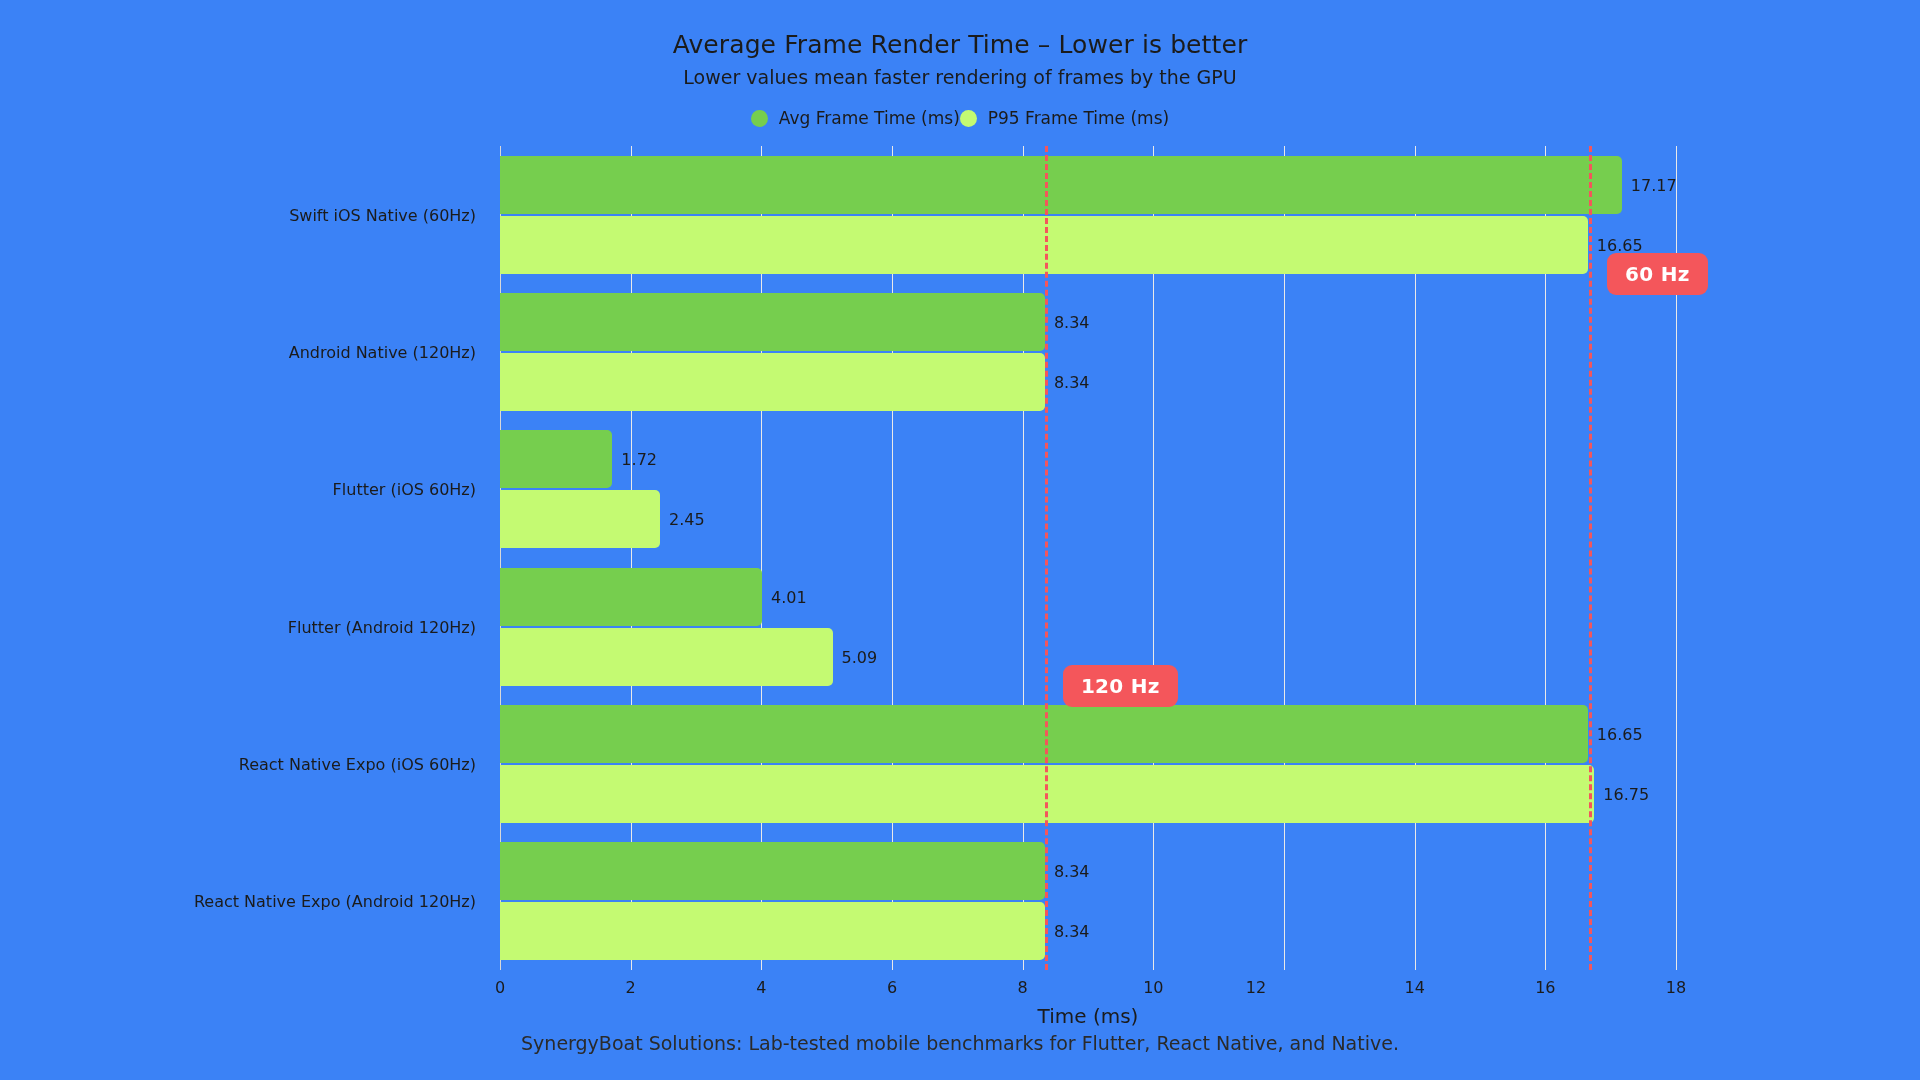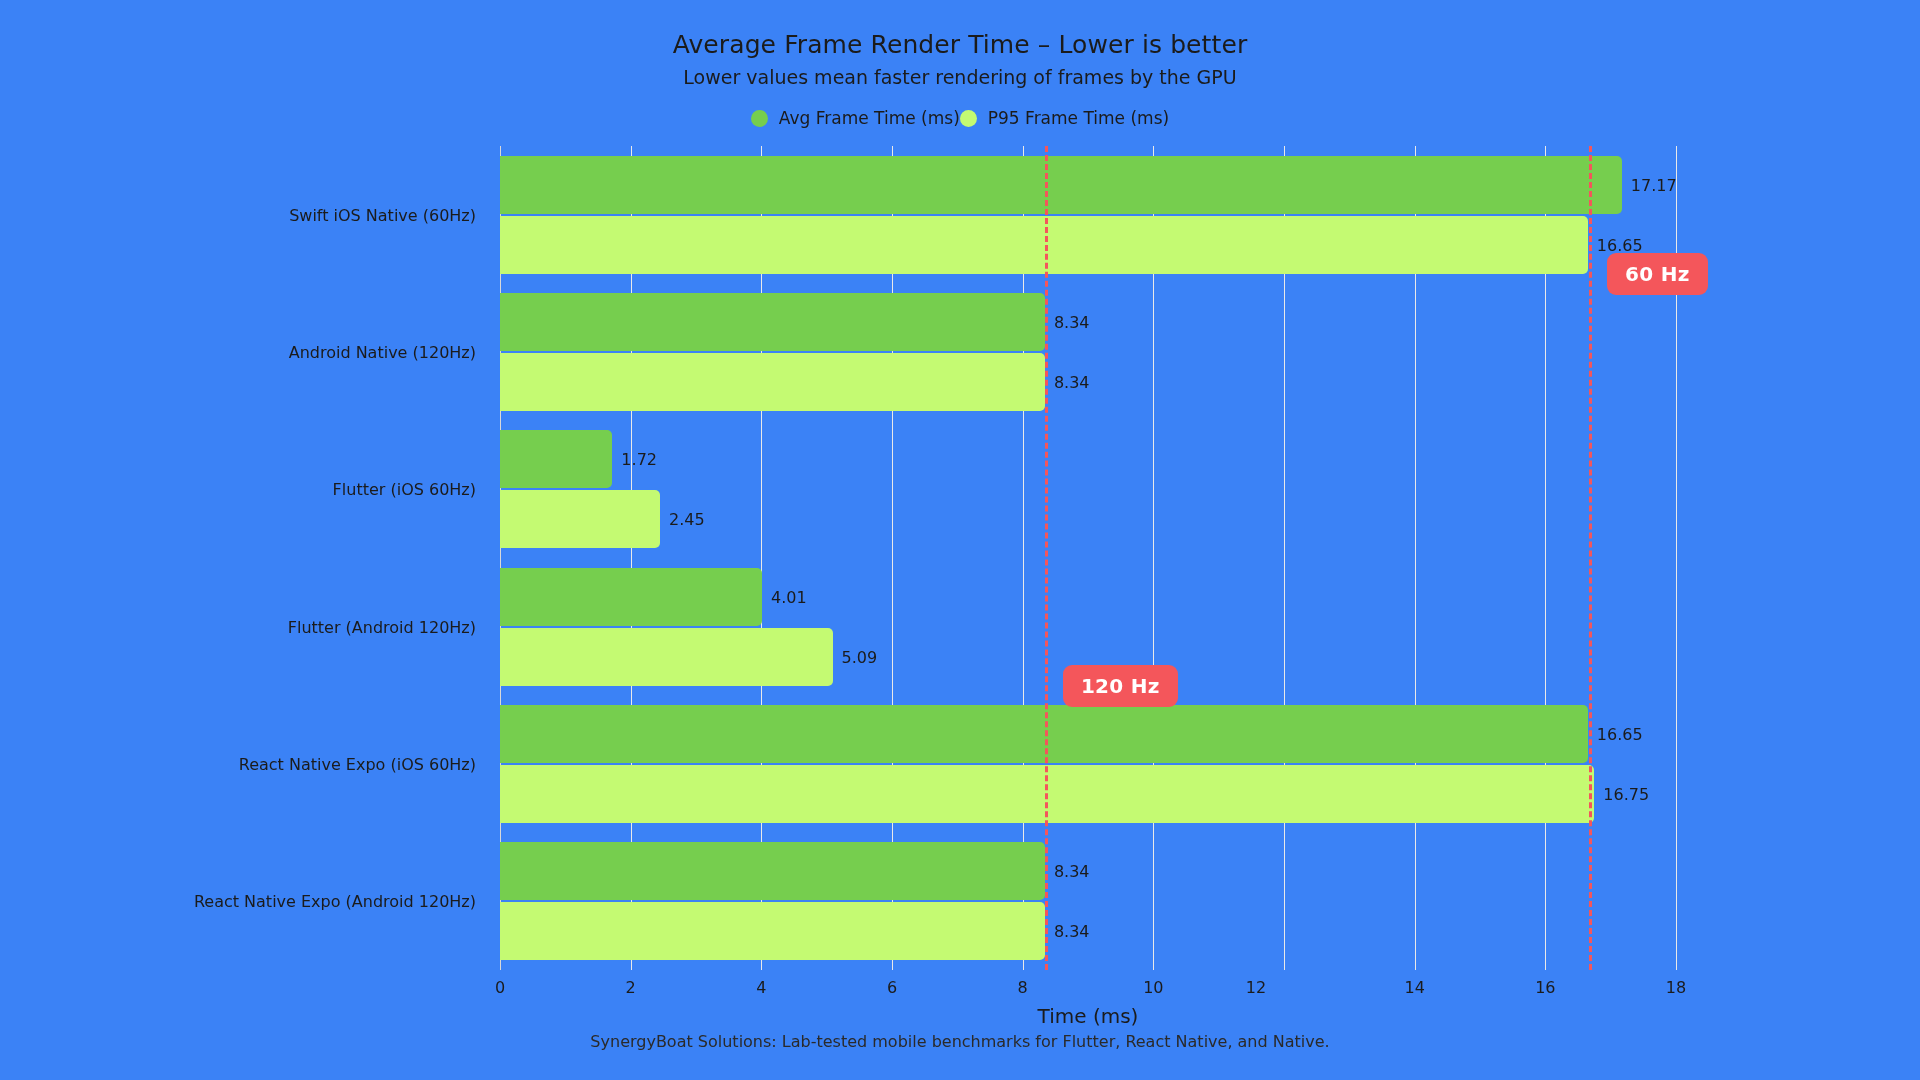--- a/index.html
+++ b/index.html
@@ -153,21 +153,21 @@
     font-size: 20px;
     color: #1b1b1b;
   }
 
   
   .footer-note {
     position: absolute;
     top: 1032px;
     left: 0; width: 1920px;
     text-align: center;
-    font-size: 16px;
+    font-size: 19px;
     color: #2a2a2a;
   }
 </style>
 </head>
 <body>
 
 <div id="chart-root">
 
   <div class="chart-title">Average Frame Render Time – Lower is better</div>
   <div class="chart-subtitle">Lower values mean faster rendering of frames by the GPU</div>

